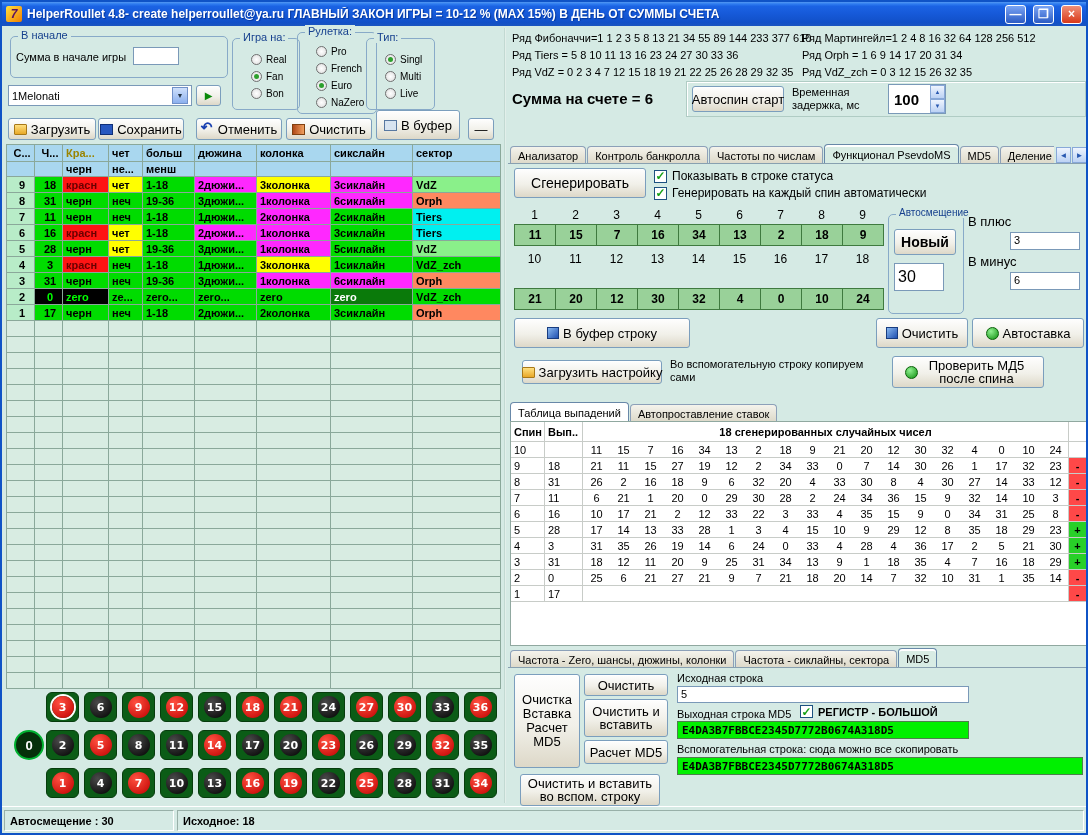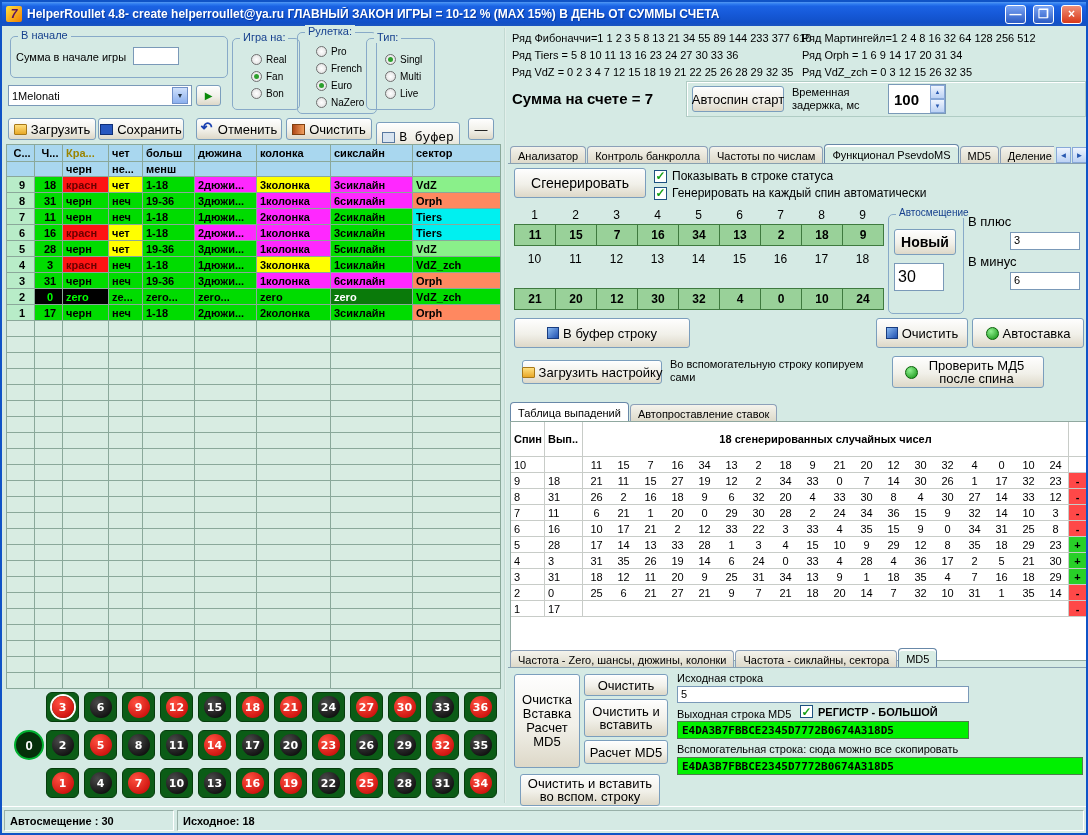--- a/index.html
+++ b/index.html
@@ -74,21 +74,21 @@
     border-radius:4px 4px 0 0;margin-right:1px;white-space:nowrap;flex:0 0 auto;}
   .tab.active{height:20px;background:#d8ece4;border-color:#6888a8;box-shadow:inset 0 2px 0 #fff;}
   .tabs-light .tab.active{background:#fff;}
   .tabline{position:absolute;height:1px;background:#88a0b0;}
   .pg-pos{position:absolute;width:41px;text-align:center;font-size:12px;}
   .pg-val{position:absolute;width:42px;height:22px;background:#99d199;border:1px solid #3f7a3f;
     display:flex;align-items:center;justify-content:center;font-size:12px;font-weight:bold;}
   
   .spins{position:absolute;left:508px;top:419px;width:578px;background:#fff;border:1px solid #90a8a0;}
   .srow{display:flex;height:16px;}
-  .srow.shead{height:35px;}
+  .srow.shead{height:20px;}
   .scell{border-right:1px solid #c8ccc8;border-bottom:1px solid #c8ccc8;font-size:11px;display:flex;align-items:center;overflow:hidden;}
   .c1{width:34px;padding-left:3px;}
   .c2{width:38px;padding-left:3px;}
   .c3{width:486px;}
   .c4{width:18px;justify-content:center;font-weight:bold;}
   .shead .scell{font-weight:bold;}
   .shead .c3{justify-content:center;}
   .numslot{width:27px;text-align:center;font-size:11px;flex:0 0 auto;}
   .mark.minus{background:#ff4848;}
   .mark.plus{background:#28d028;}
@@ -198,21 +198,21 @@
         <div>Сохранить</div>
       </div>
       <div class="xbtn" style="left: 194px; top: 116px; width: 86px; height: 22px;">
         <div class="icon ic-undo"></div>
         <div>Отменить</div>
       </div>
       <div class="xbtn" style="left: 284px; top: 116px; width: 86px; height: 22px;">
         <div class="icon ic-brush"></div>
         <div>Очистить</div>
       </div>
-      <div class="xbtn" style="left: 374px; top: 120px; width: 84px; height: 30px; font-family: Liberation Mono, monospace;">
+      <div class="xbtn" style="left: 374px; top: 108px; width: 84px; height: 30px;">
         <div class="icon ic-clipboard"></div>
         <div>В буфер</div>
       </div>
       <div class="xbtn" style="left: 466px; top: 116px; width: 26px; height: 22px;">
         <div>—</div>
       </div>
     </div>
 
   <div class="ltable">
       <div class="trow thead" style="height: 17px;">
@@ -709,21 +709,21 @@
       <div class="serline">Ряд Фибоначчи=1 1 2 3 5 8 13 21 34 55 89 144 233 377 610</div>
       <div class="serline">Ряд Tiers = 5 8 10 11 13 16 23 24 27 30 33 36</div>
       <div class="serline">Ряд VdZ = 0 2 3 4 7 12 15 18 19 21 22 25 26 28 29 32 35</div>
     </div>
   <div style="position:absolute;left:800px;top:28px;width:286px">
       <div class="serline">Ряд Мартингейл=1 2 4 8 16 32 64 128 256 512</div>
       <div class="serline">Ряд Orph = 1 6 9 14 17 20 31 34</div>
       <div class="serline">Ряд VdZ_zch = 0 3 12 15 26 32 35</div>
     </div>
 
-  <div class="bigsum">Сумма на счете = 7</div>
+  <div class="bigsum">Сумма на счете = 6</div>
   <div class="groove" style="left:684px;top:79px;width:400px;height:36px"></div>
   <div class="xbtn" style="left:690px;top:84px;width:92px;height:26px">Автоспин старт</div>
   <div class="lbl" style="left:790px;top:84px;width:92px;white-space:normal;line-height:13px">Временная задержка, мс</div>
   <div class="spinner" style="left:886px;top:82px;width:58px;height:30px">
     <span class="spinval">100</span>
     <span class="spinbtns">
       <span class="sb">▲</span>
       <span class="sb">▼</span>
     </span>
   </div>

